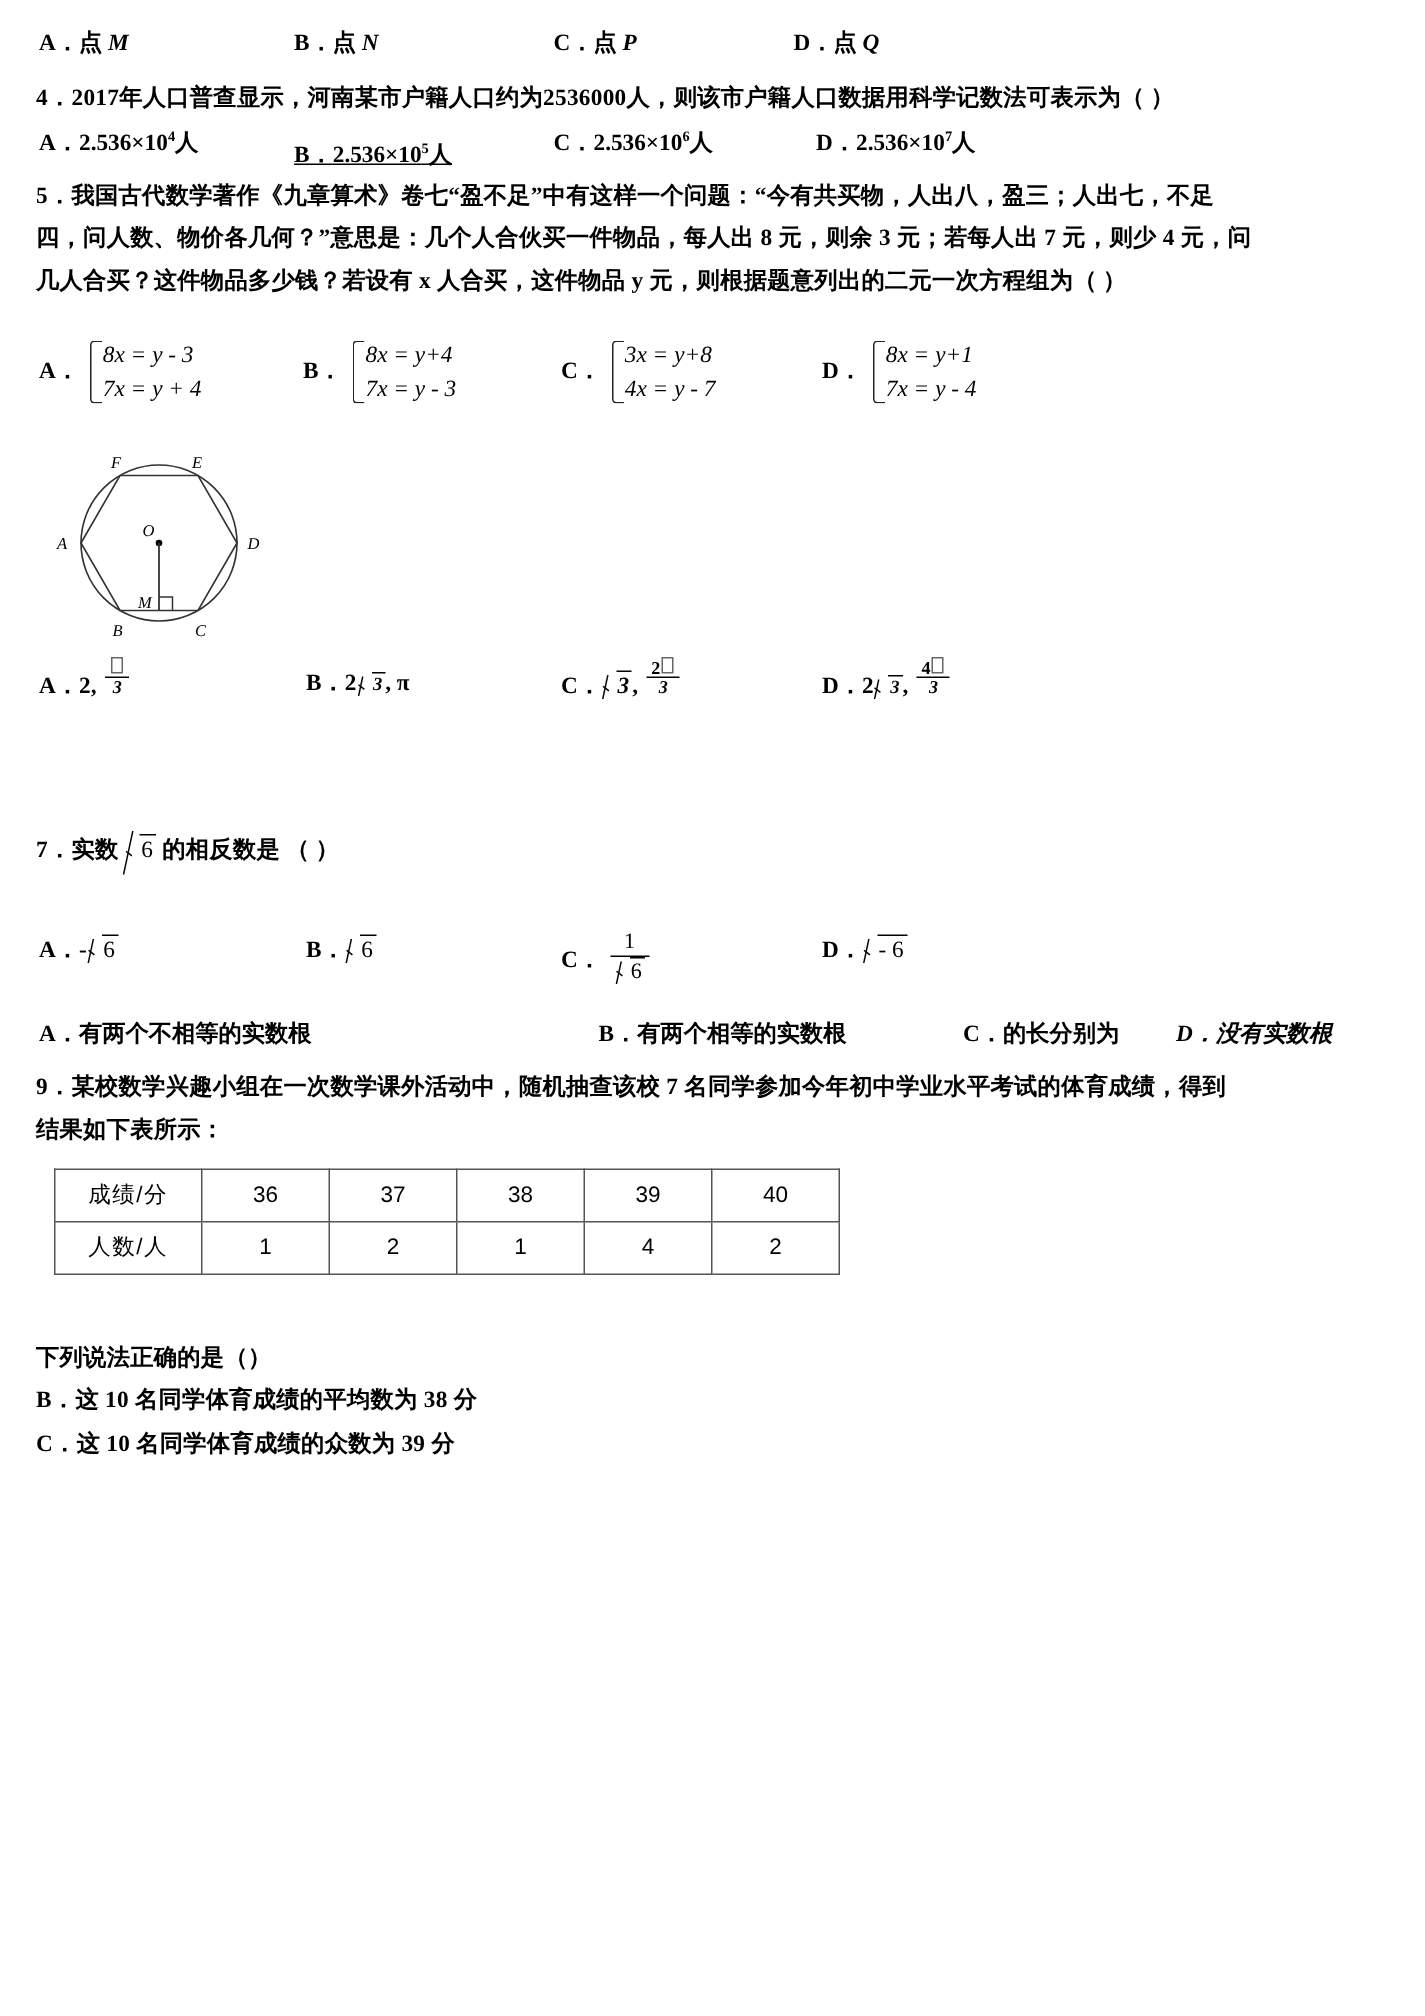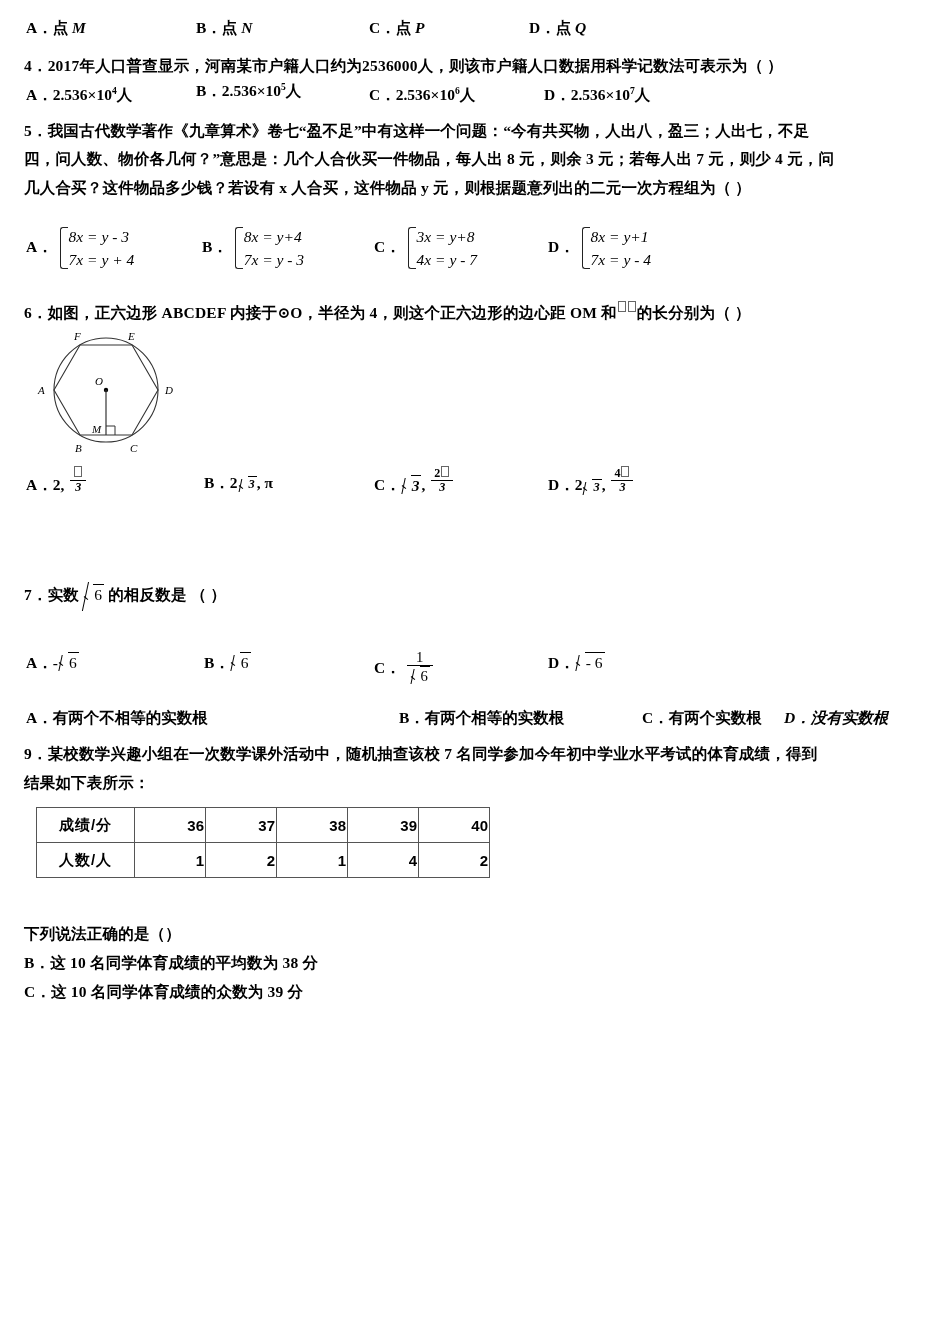--- a/index.html
+++ b/index.html
@@ -150,34 +150,34 @@
     position: relative;
     height: 130px;
     margin-left: 4px;
   }
 
   
   table.score {
     border-collapse: collapse;
     margin-left: 12px;
     font-size: 15px;
-    font-weight: bold;
+    font-weight: normal;
   }
   table.score td {
     border: 1.4px solid #555;
     text-align: center;
     vertical-align: middle;
     height: 35px;
     font-family: "Liberation Sans", sans-serif;
   }
   table.score td.hd {
     width: 98px;
     letter-spacing: 1px;
   }
-  table.score td.cell { width: 71px; text-align: right; }
+  table.score td.cell { width: 85px; }
 
   .spacer-sm { height: 10px; }
   .spacer-md { height: 22px; }
   .spacer-lg { height: 42px; }
 </style>
 </head>
 <body>
 
 <div class="page">
 
@@ -195,21 +195,21 @@
     <span class="opt" style="left:505px;">
       <span class="lt">D．</span><span>点 </span><span class="ital">Q</span>
     </span>
   </div>
 
   <div class="qline">4．2017年人口普查显示，河南某市户籍人口约为2536000人，则该市户籍人口数据用科学记数法可表示为（      ）</div>
   <div class="opt-row" style="height:36px;">
     <span class="opt" style="left:2px;top:4px;">
       <span class="lt">A．</span><span>2.536×10</span><sup class="exp">4</sup><span>人</span>
     </span>
-    <span class="opt" style="left:172px;top:0;">
+    <span class="opt" style="left:172px;top:12px;text-decoration:underline;">
       <span class="lt">B．</span><span>2.536×10</span><sup class="exp">5</sup><span>人</span>
     </span>
     <span class="opt" style="left:345px;top:4px;">
       <span class="lt">C．</span><span>2.536×10</span><sup class="exp">6</sup><span>人</span>
     </span>
     <span class="opt" style="left:520px;top:4px;">
       <span class="lt">D．</span><span>2.536×10</span><sup class="exp">7</sup><span>人</span>
     </span>
   </div>
 
@@ -243,23 +243,20 @@
       <span class="lt">D．</span>
       <span class="sys">
         <span class="eq ital">8x = y+1</span>
         <span class="eq ital">7x = y - 4</span>
       </span>
     </span>
   </div>
 
   <div class="spacer-md"></div>
 
-  <div class="qline">
-    <span>6．如图，正六边形 ABCDEF 内接于⊙O，半径为 4，则这个正六边形的边心距 OM 和</span><span class="mbox"></span><span class="mbox"></span><span>的长分别为（      ）</span>
-  </div>
 
   <div class="figure-wrap">
     <svg width="170" height="130" viewBox="0 0 170 130">
 
       <circle cx="78" cy="63" r="52" fill="none" stroke="#333" stroke-width="1.1"></circle>
 
       <polygon points="26,63 52,18 104,18 130,63 104,108 52,108" fill="none" stroke="#333" stroke-width="1.1"></polygon>
 
       <circle cx="78" cy="63" r="2.2" fill="#000"></circle>
 
@@ -343,21 +340,21 @@
 
 
   <div class="opt-row" style="height:40px;">
     <span class="opt" style="left:2px;top:8px;">
       <span class="lt">A．</span><span>有两个不相等的实数根</span>
     </span>
     <span class="opt" style="left:375px;top:8px;">
       <span class="lt">B．</span><span>有两个相等的实数根</span>
     </span>
     <span class="opt" style="left:618px;top:8px;">
-      <span class="lt">C．</span><span>有两个实数根</span>
+      <span class="lt">C．</span><span>的长分别为</span>
     </span>
     <span class="opt" style="left:760px;top:8px;font-style:italic;">
       <span class="lt">D．</span><span>没有实数根</span>
     </span>
   </div>
 
   <div class="qline">9．某校数学兴趣小组在一次数学课外活动中，随机抽查该校 7 名同学参加今年初中学业水平考试的体育成绩，得到</div>
   <div class="qline">结果如下表所示：</div>
 
   <div class="spacer-sm"></div>

